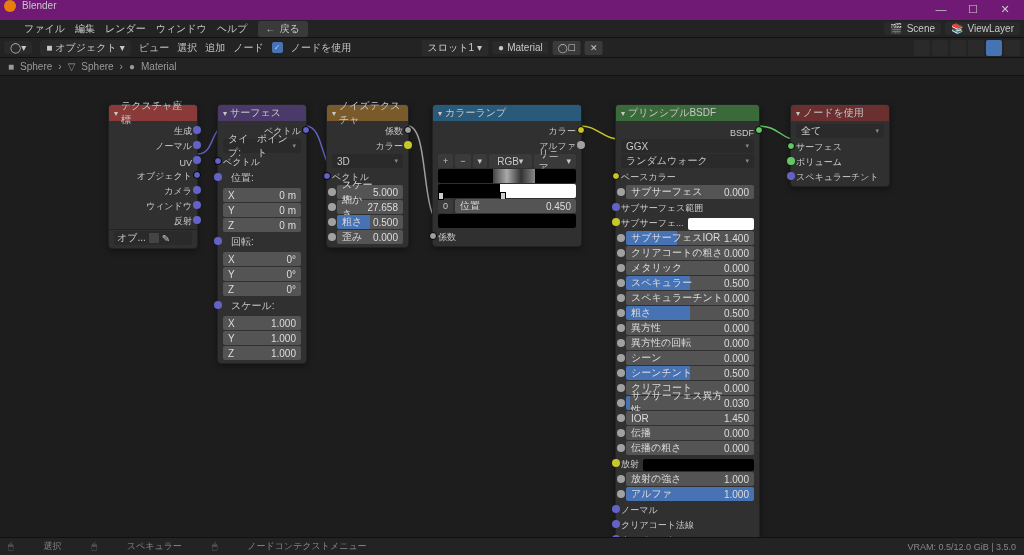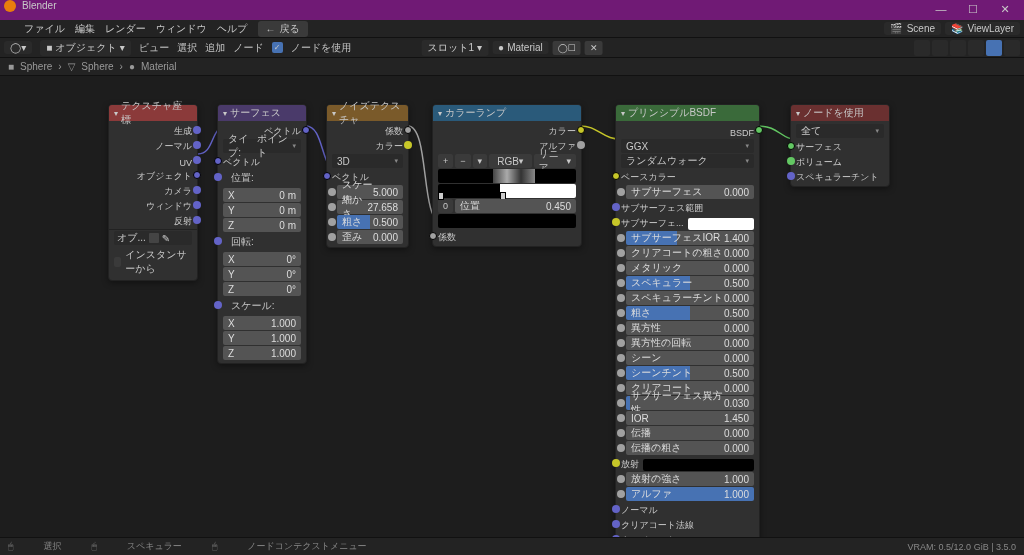--- a/index.html
+++ b/index.html
@@ -190,24 +190,20 @@
     <div class="row out">
           <span class="lbl">反射</span>
           <div class="sock r vec"></div>
         </div>
     <div class="sep"></div>
     <div class="objfield">
           <span>オブ...</span>
           <div class="box"></div>
           <span>✎</span>
         </div>
-    <div class="chkrow">
-          <div class="cb"></div>
-          <span>インスタンサーから</span>
-        </div>
   </div>
 </div>
 
 <div class="node" style="left:217px;top:28px;width:90px">
   <div class="nhdr hdr-purple">
         <span class="chev">▾</span>
         <span>サーフェス</span>
       </div>
   <div class="nbody">
     <div class="row out">

